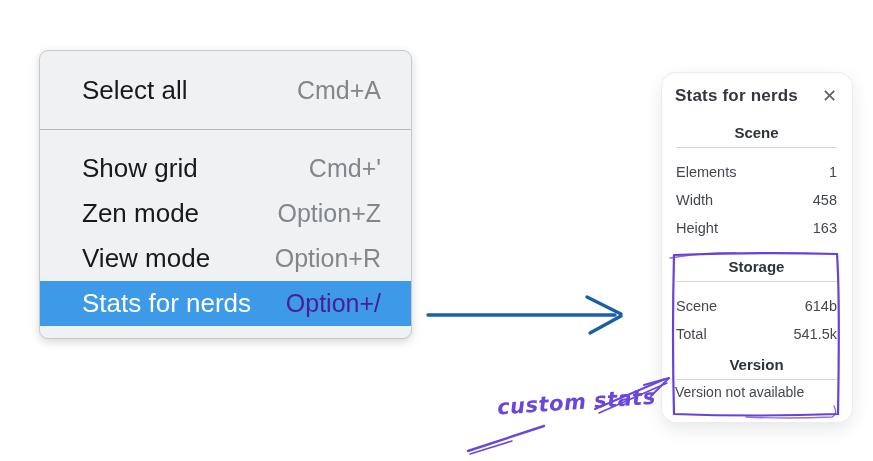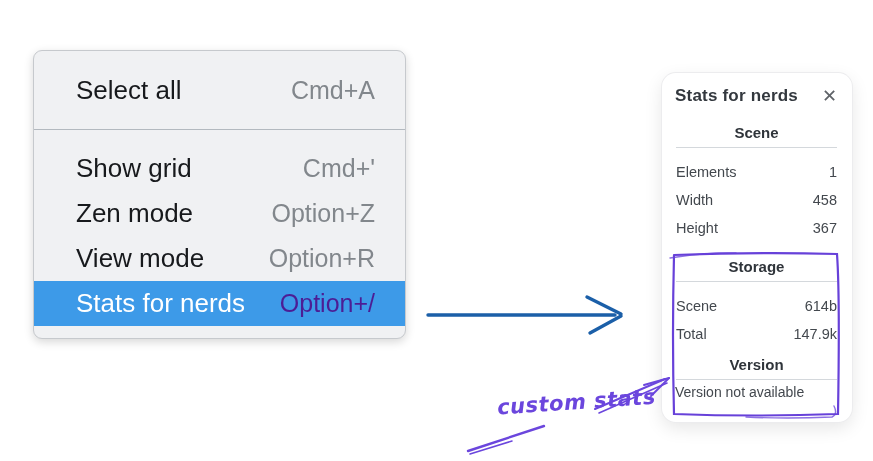--- a/index.html
+++ b/index.html
@@ -4,21 +4,21 @@
 <style>
   html,body{margin:0;padding:0;background:#ffffff;}
   .stage{
     position:relative;width:873px;height:461px;overflow:hidden;
     background:#ffffff;
     font-family:"Liberation Sans", sans-serif;
   }
 
   
   .menu{
-    position:absolute;left:33px;top:50px;width:373px;
+    position:absolute;left:39px;top:50px;width:373px;
     background:#f0f1f3;
     border:1px solid #c6c9cd;
     border-radius:9px;
     box-shadow:0 3px 10px rgba(0,0,0,.16);
     box-sizing:border-box;
     overflow:hidden;
     text-align:right;
   }
   .menu-row{
     display:flex;align-items:center;justify-content:space-between;
@@ -119,35 +119,35 @@
       <div class="stat-row">
         <span>Elements</span>
         <span>1</span>
       </div>
       <div class="stat-row">
         <span>Width</span>
         <span>458</span>
       </div>
       <div class="stat-row">
         <span>Height</span>
-        <span>367</span>
+        <span>163</span>
       </div>
     </div>
 
     <div class="annotated-zone">
       <div class="sec">
         <div class="sec-h">Storage</div>
         <hr class="sec-hr">
         <div class="stat-row">
           <span>Scene</span>
           <span>614b</span>
         </div>
         <div class="stat-row">
           <span>Total</span>
-          <span>147.9k</span>
+          <span>541.5k</span>
         </div>
       </div>
       <div class="sec">
         <div class="sec-h">Version</div>
         <hr class="sec-hr">
         <div class="note">Version not available</div>
       </div>
     </div>
   </div>
 

